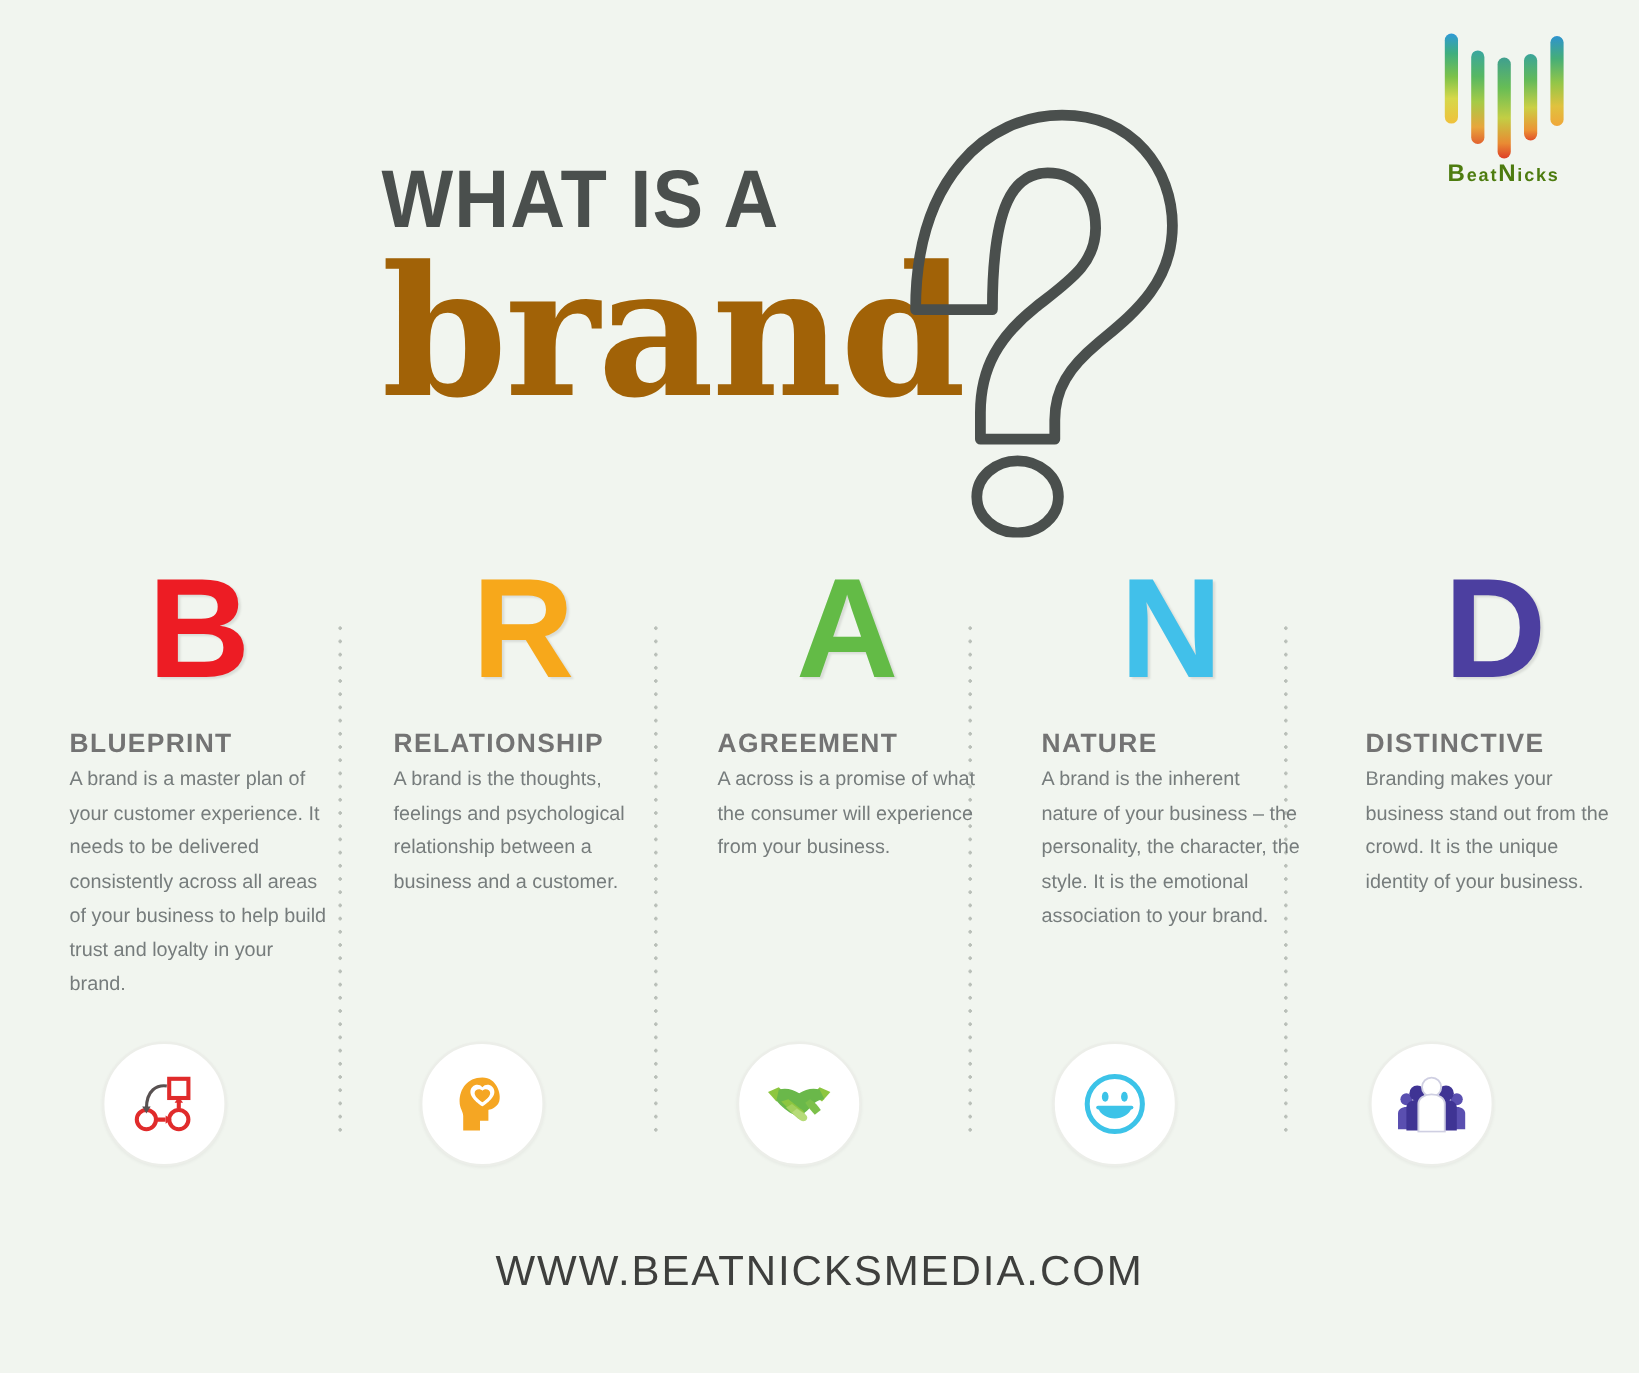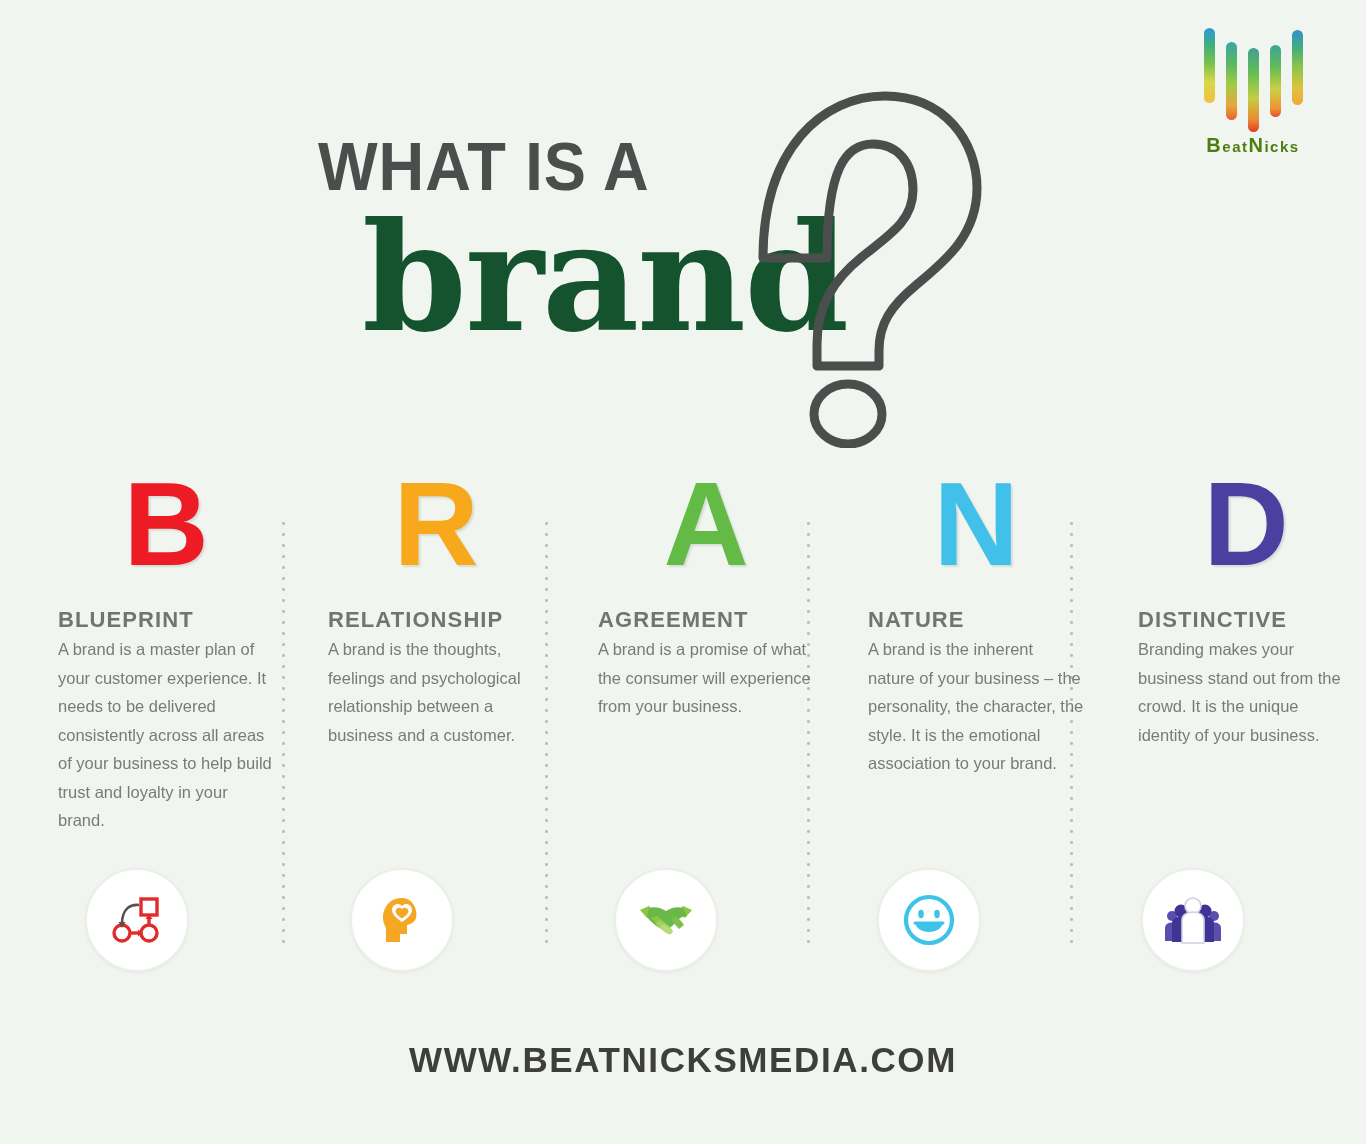--- a/index.html
+++ b/index.html
@@ -71,26 +71,25 @@
     color: #4a4f4d;
     letter-spacing: 1px;
     line-height: 1;
     transform: scaleX(0.93);
     transform-origin: left center;
     font-family: "Liberation Sans", sans-serif;
   }
   .title-line2 {
     font-size: 150px;
     font-weight: bold;
-    color: #14532d;
+    color: #a16207;
     line-height: 0.95;
     margin-top: 6px;
     letter-spacing: -2px;
     font-family: "DejaVu Serif", serif;
-    margin-left: 44px;
   }
   .qmark {
     position: absolute;
     left: 745px;
     top: 78px;
     width: 240px;
     height: 370px;
     pointer-events: none;
   }
 
@@ -182,21 +181,21 @@
   .icon-circle.i5 { left: 1141px; }
 
   
   .footer {
     position: absolute;
     left: 0;
     top: 1040px;
     width: 1366px;
     text-align: center;
     font-size: 35px;
-    font-weight: bold;
+    font-weight: normal;
     letter-spacing: 1.6px;
     color: #3e3f3d;
     font-family: "Liberation Sans", sans-serif;
   }
 </style>
 </head>
 <body>
 
 <div class="page">
 
@@ -242,21 +241,21 @@
 
     <div class="col c2">
       <div class="letter" style="color:#f7a81b">R</div>
       <div class="heading">RELATIONSHIP</div>
       <div class="body">A brand is the thoughts, feelings and psychological relationship between a business and a customer.</div>
     </div>
 
     <div class="col c3">
       <div class="letter" style="color:#63bb46">A</div>
       <div class="heading">AGREEMENT</div>
-      <div class="body">A brand is a promise of what the consumer will experience from your business.</div>
+      <div class="body">A across is a promise of what the consumer will experience from your business.</div>
     </div>
 
     <div class="col c4">
       <div class="letter" style="color:#41c0ea">N</div>
       <div class="heading">NATURE</div>
       <div class="body">A brand is the inherent nature of your business – the personality, the character, the style. It is the emotional association to your brand.</div>
     </div>
 
     <div class="col c5">
       <div class="letter" style="color:#4c3fa0">D</div>

